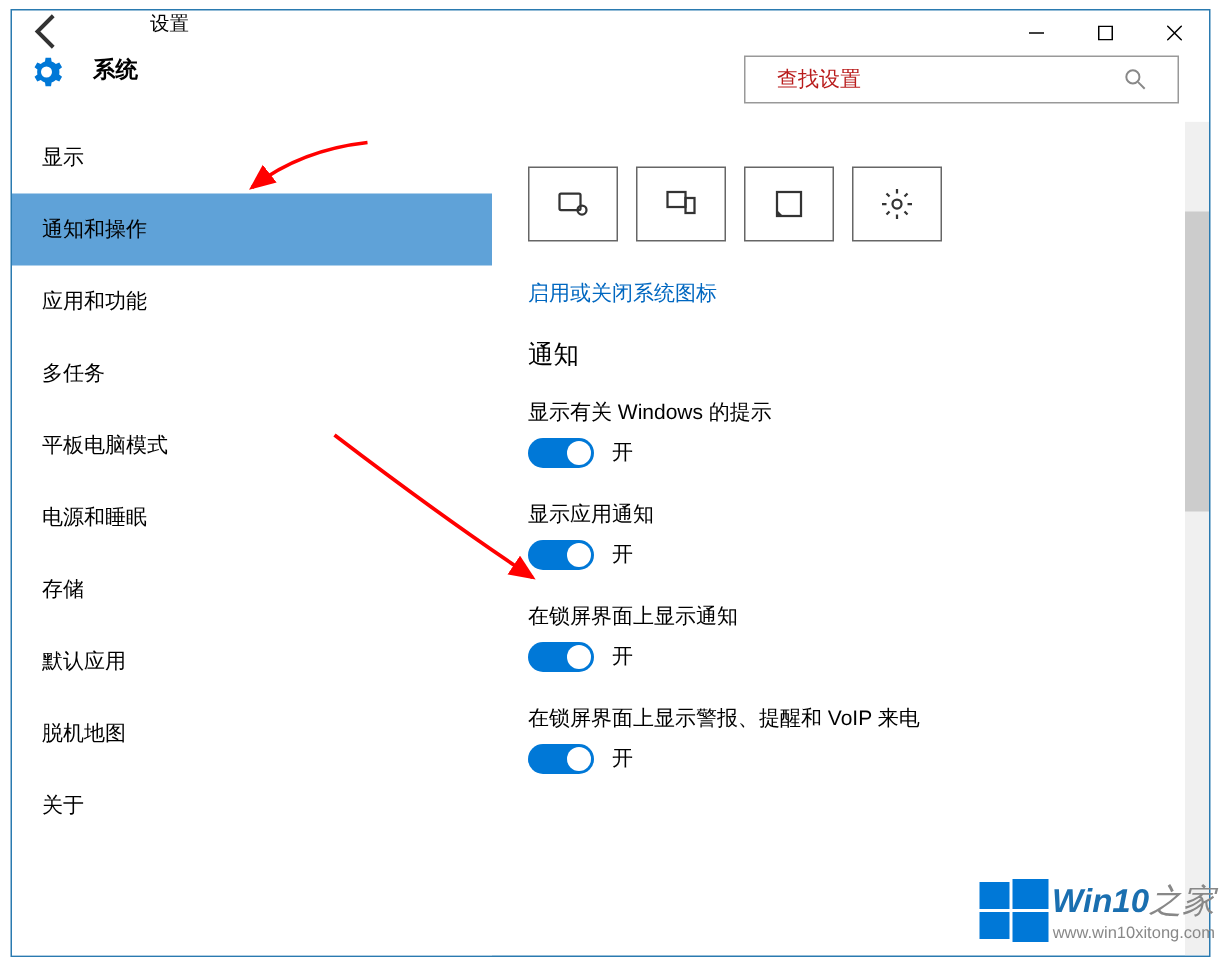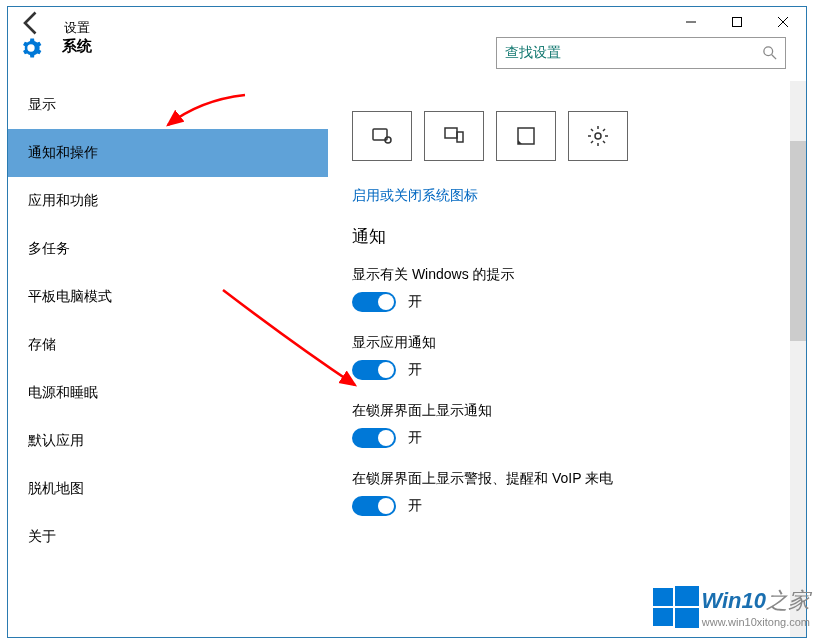--- a/index.html
+++ b/index.html
@@ -1,27 +1,27 @@
 <!DOCTYPE html>
 <html><head>
 <meta charset="utf-8">
 <style>
 * { margin:0; padding:0; box-sizing:border-box; font-family:"Microsoft YaHei","Segoe UI",sans-serif; }
 body { background:#fff; width:815px; height:640px; position:relative; overflow:hidden; }
 .window { position:absolute; left:7px; top:6px; width:800px; height:632px; border:1px solid #2a7ab0; background:#fff; display:flex; flex-direction:column; }
-.titlebar { height:30px; display:flex; align-items:flex-end; padding-left:10px; }
+.titlebar { height:30px; display:flex; align-items:flex-start; padding-left:10px;gap:36px; }
 .back-btn { width:28px; height:28px; display:flex; align-items:center; justify-content:center; font-size:16px; color:#333; }
 .title-txt { font-size:13px; margin-left:18px; }
 .win-controls { margin-left:auto; display:flex; }
 .win-controls div { width:46px; height:30px; display:flex; align-items:center; justify-content:center; color:#333; }
 .win-controls svg { width:10px; height:10px; }
 .header-row { height:44px; display:flex; padding-left:12px; }
 .gear { width:22px; height:22px; margin-right:20px; color:#0078d7; }
 .header-label { font-size:15px; font-weight:600; }
-.search-box { margin-left:auto; margin-right:20px; width:290px; height:32px; border:1px solid #999; display:flex; align-items:center; padding:0 8px; color:#0f766e; font-size:14px; }
+.search-box { margin-left:auto; margin-right:20px; width:290px; height:32px; border:1px solid #999; display:flex; align-items:center; padding:0 21px; color:#b91c1c; font-size:14px; }
 .search-box span { flex:1; }
 .search-box svg { width:14px; height:14px; }
 .body-area { flex:1; display:flex; overflow:hidden; }
 .sidebar { width:320px; background:#fff; border-right:none; overflow:auto; }
 .side-item { height:48px; display:flex; align-items:center; padding-left:20px; font-size:14px; color:#000; cursor:pointer; }
 .side-item.sel { background:#5fa2d8; color:#000000; }
 .content { flex:1; overflow:auto; padding:0 0 0 24px; position:relative; }
 .content-inner { padding-top:6px; }
 .cut-label { font-size:14px; color:#000; margin-bottom:8px; height:16px; overflow:hidden; }
 .icon-row { display:flex; gap:12px; margin-bottom:26px; }
@@ -104,24 +104,24 @@
       <div class="side-item">
           <span>应用和功能</span>
         </div>
       <div class="side-item">
           <span>多任务</span>
         </div>
       <div class="side-item">
           <span>平板电脑模式</span>
         </div>
       <div class="side-item">
+          <span>电源和睡眠</span>
+        </div>
+      <div class="side-item">
           <span>存储</span>
-        </div>
-      <div class="side-item">
-          <span>电源和睡眠</span>
         </div>
       <div class="side-item">
           <span>默认应用</span>
         </div>
       <div class="side-item">
           <span>脱机地图</span>
         </div>
       <div class="side-item">
           <span>关于</span>
         </div>

